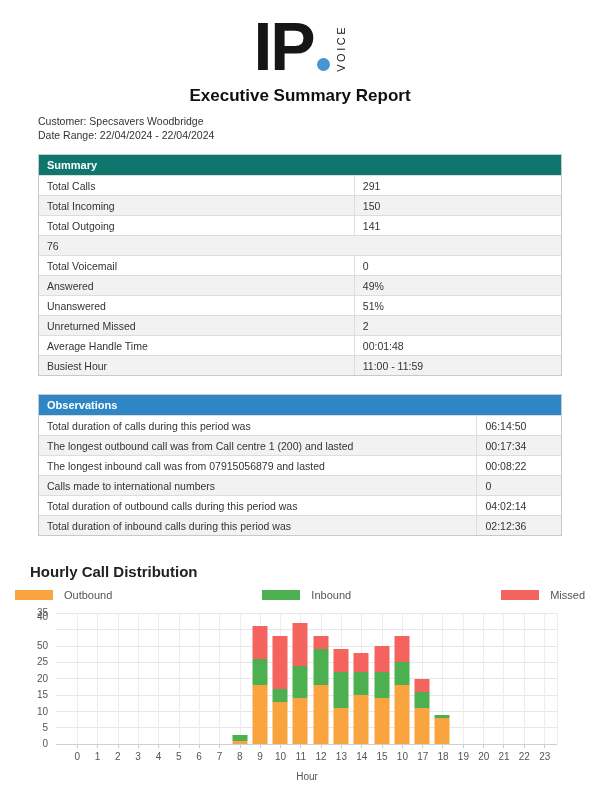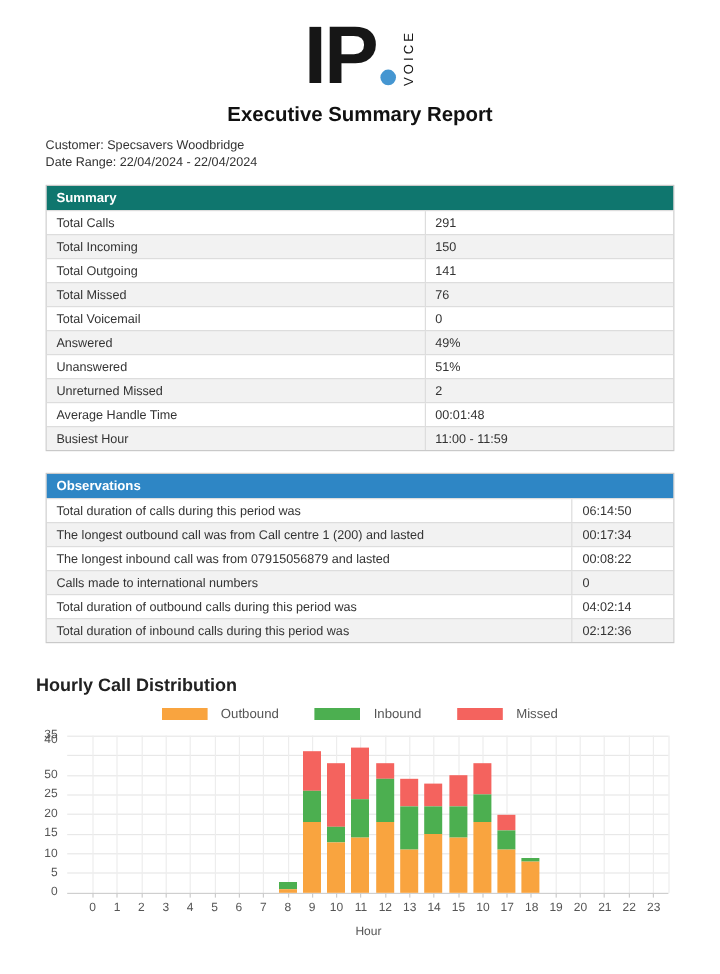--- a/index.html
+++ b/index.html
@@ -25,21 +25,21 @@
   .tbl-row{display:flex;border-top:1px solid #ddd;height:19px;align-items:center;background:#fff;}
   .tbl-row:nth-child(even){background:#F2F2F2;}
   .tbl-label{padding-left:8px;border-right:1px solid #ddd;height:100%;display:flex;align-items:center;box-sizing:border-box;}
   .tbl-label.w60{flex:0 0 60.5%;}
   .tbl-label.w84{flex:0 0 84%;}
   .tbl-value{padding-left:8px;flex:1;}
 
   
   .chart-section{margin-top:27px;}
   .chart-title{margin-left:30px;font-size:15px;font-weight:bold;color:#222;}
-  .legend{display:flex;justify-content:center;align-items:center;margin-top:9px;}
+  .legend{display:flex;justify-content:space-between;align-items:center;margin-top:9px;}
   .legend-item{display:flex;align-items:center;margin:0 15px;}
   .legend-swatch{width:38px;height:10px;margin-right:11px;display:inline-block;}
   .legend-label{font-size:11px;color:#555;}
   .plot-outer{position:relative;margin-top:12px;}
   .plot{position:relative;height:131px;margin-left:56px;margin-right:42px;border-right:1px solid #ededed;}
   .grid-h{position:absolute;left:0;right:0;height:1px;background:#e8e8e8;}
   .grid-h.zero{background:#cfcfcf;}
   .ylabel{position:absolute;left:-34px;width:26px;text-align:right;font-size:10px;color:#555;line-height:10px;}
   .cols{position:absolute;left:11px;right:3px;top:0;bottom:0;display:flex;}
   .col{flex:1;position:relative;}
@@ -81,21 +81,20 @@
         </div>
         <div class="tbl-row">
           <div class="tbl-label w60">Total Incoming</div>
           <div class="tbl-value">150</div>
         </div>
         <div class="tbl-row">
           <div class="tbl-label w60">Total Outgoing</div>
           <div class="tbl-value">141</div>
         </div>
         <div class="tbl-row">
-          <div class="tbl-label w60">Total Missed</div>
           <div class="tbl-value">76</div>
         </div>
         <div class="tbl-row">
           <div class="tbl-label w60">Total Voicemail</div>
           <div class="tbl-value">0</div>
         </div>
         <div class="tbl-row">
           <div class="tbl-label w60">Answered</div>
           <div class="tbl-value">49%</div>
         </div>

